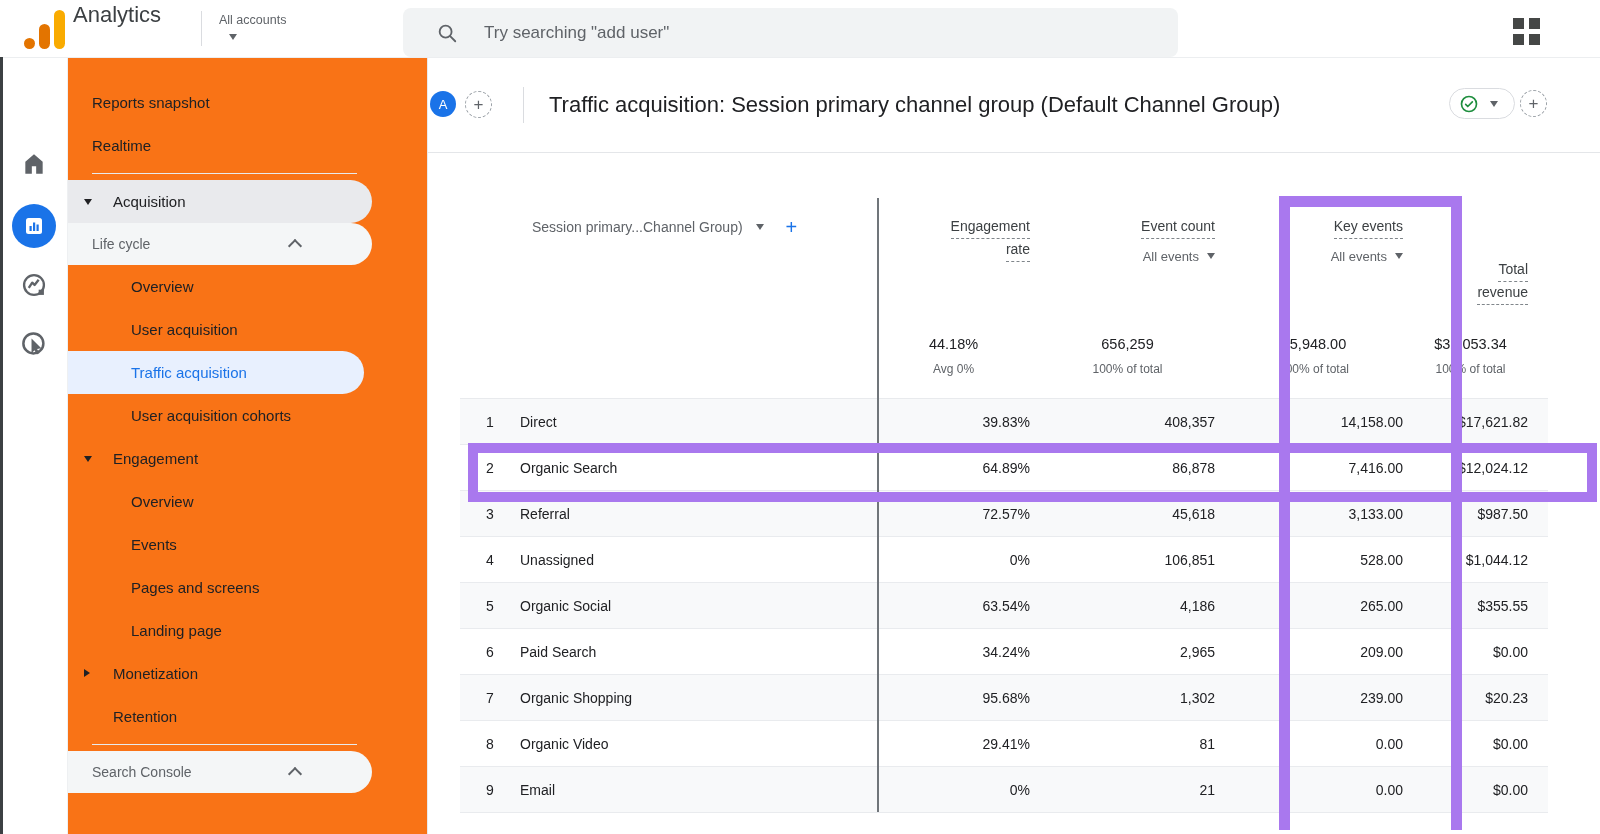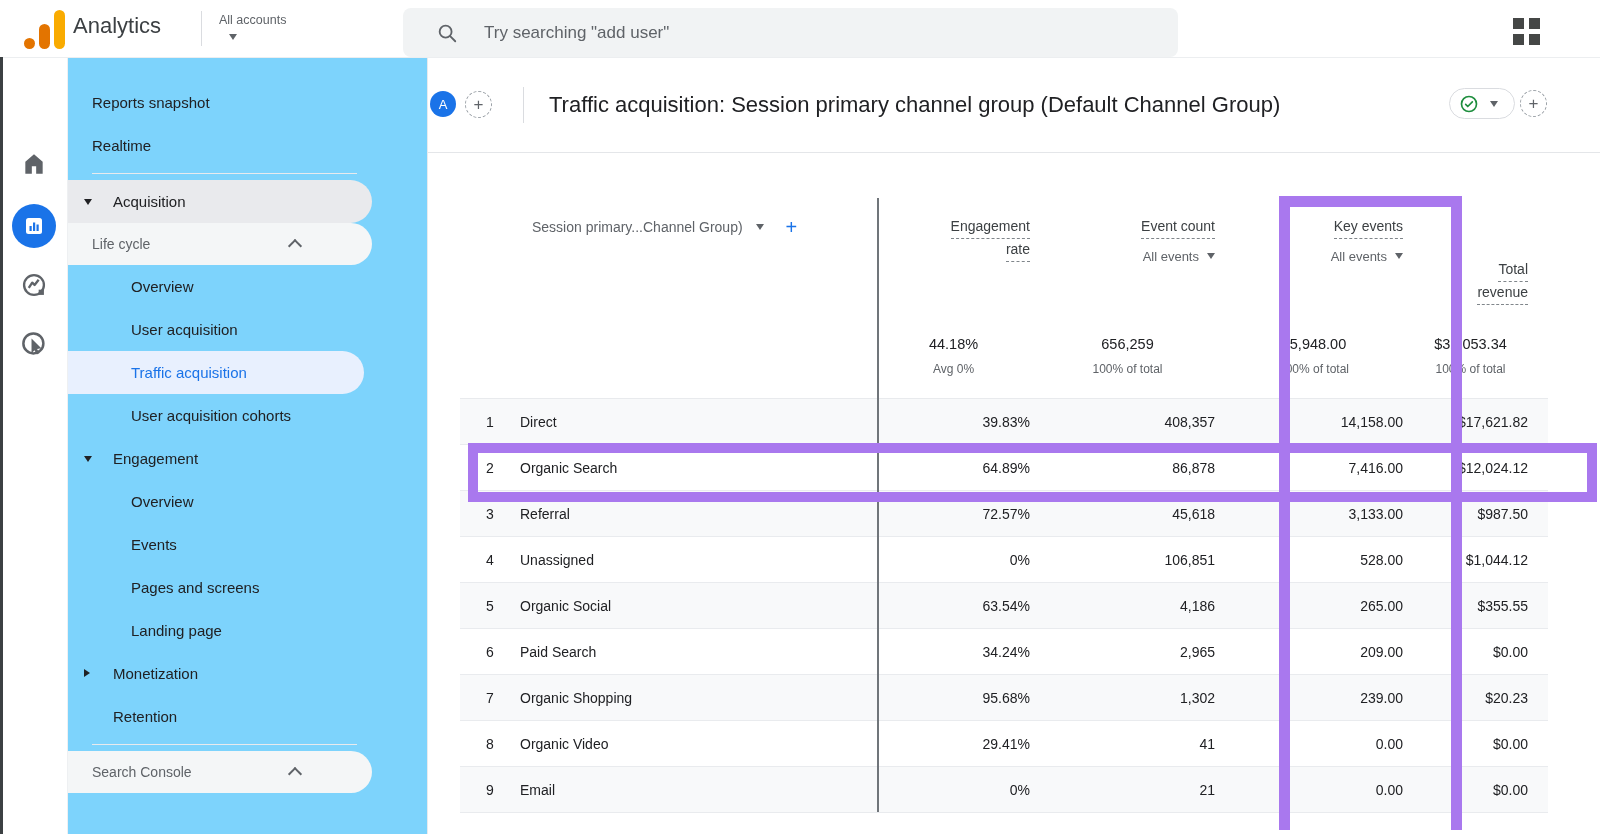--- a/index.html
+++ b/index.html
@@ -5,38 +5,38 @@
   html,body{margin:0;padding:0;background:#fff;}
   #app{position:relative;width:1600px;height:834px;overflow:hidden;background:#fff;
        font-family:"Liberation Sans",sans-serif;color:#202124;}
   
   #topbar{position:absolute;left:0;top:0;width:1600px;height:57px;background:#fff;
           border-bottom:1px solid #eceef0;z-index:4;}
   #ga-logo{position:absolute;left:22px;top:10px;width:44px;height:44px;}
   #ga-logo .dot{position:absolute;left:2px;top:28px;width:11px;height:11px;border-radius:50%;background:#e37400;}
   #ga-logo .bar-mid{position:absolute;left:17px;top:14px;width:11px;height:25px;border-radius:6px;background:#e37400;}
   #ga-logo .bar-tall{position:absolute;left:32px;top:0px;width:11px;height:39px;border-radius:6px;background:#f9ab00;}
-  #brand{position:absolute;left:73px;top:13px;font-size:22px;color:#3c4043;}
+  #brand{position:absolute;left:73px;top:2px;font-size:22px;color:#3c4043;}
   #tb-div{position:absolute;left:201px;top:11px;width:1px;height:35px;background:#dadce0;}
   #account{position:absolute;left:219px;top:13px;font-size:12.5px;color:#5f6368;}
   #account .caret{margin:7px 0 0 10px;}
   #tb-search{position:absolute;left:403px;top:8px;width:775px;height:49px;border-radius:8px;
              background:#f1f3f4;display:flex;align-items:center;}
   #tb-search .ph{margin-left:26px;font-size:17px;color:#5f6368;}
   #tb-search svg{margin-left:33px;}
   #apps-grid{position:absolute;left:1513px;top:18px;width:27px;height:27px;display:grid;
              grid-template-columns:11px 11px;grid-template-rows:11px 11px;gap:5px;}
   #apps-grid div{background:#454746;}
   
   #rail{position:absolute;left:0;top:57px;width:67px;bottom:0;background:#fff;border-right:1px solid #eef0f2;z-index:3;}
   .rail-ic{position:absolute;left:50%;transform:translateX(-50%);}
   #ic-reports{width:44px;height:44px;border-radius:50%;background:#1a73e8;display:flex;align-items:center;justify-content:center;}
   #darkstrip{position:absolute;left:0;top:57px;width:3px;bottom:0;background:#3c4043;z-index:5;}
   
-  #sidebar{position:absolute;left:67px;top:57px;width:361px;bottom:0;background:#7dd3fc;
+  #sidebar{position:absolute;left:67px;top:57px;width:361px;bottom:0;background:#f97316;
            border-right:1px solid #e8eaed;padding-top:24px;box-sizing:border-box;z-index:2;}
   .sb-item{position:relative;height:43px;display:flex;align-items:center;font-size:15px;color:#202124;}
   .ind-top{padding-left:25px;}
   .ind-parent{padding-left:46px;}
   .ind-child{padding-left:64px;}
   .section{padding-left:25px;font-size:14px;color:#5f6368;height:42px;background:#f4f6f7;
            border-radius:0 24px 24px 0;margin-right:55px;}
   .pill-gray{background:#e9eaed;border-radius:0 24px 24px 0;margin-right:55px;}
   .active{background:#e8f0fe;border-radius:0 24px 24px 0;margin-right:63px;color:#1a73e8;}
   .sb-divider{height:1px;background:#e8eaed;margin:6px 70px 6px 25px;}
@@ -338,21 +338,21 @@
       <div class="c-num">95.68%</div>
       <div class="c-num">1,302</div>
       <div class="c-num">239.00</div>
       <div class="c-num c-rev">$20.23</div>
     </div>
 
     <div class="trow">
       <div class="c-rank">8</div>
       <div class="c-name">Organic Video</div>
       <div class="c-num">29.41%</div>
-      <div class="c-num">41</div>
+      <div class="c-num">81</div>
       <div class="c-num">0.00</div>
       <div class="c-num c-rev">$0.00</div>
     </div>
 
     <div class="trow">
       <div class="c-rank">9</div>
       <div class="c-name">Email</div>
       <div class="c-num">0%</div>
       <div class="c-num">21</div>
       <div class="c-num">0.00</div>

